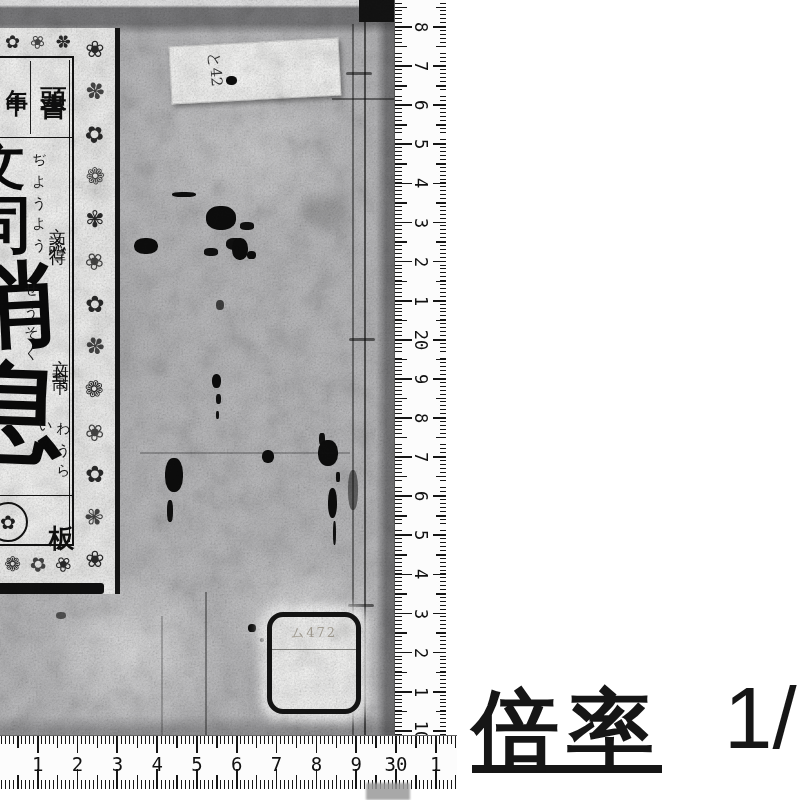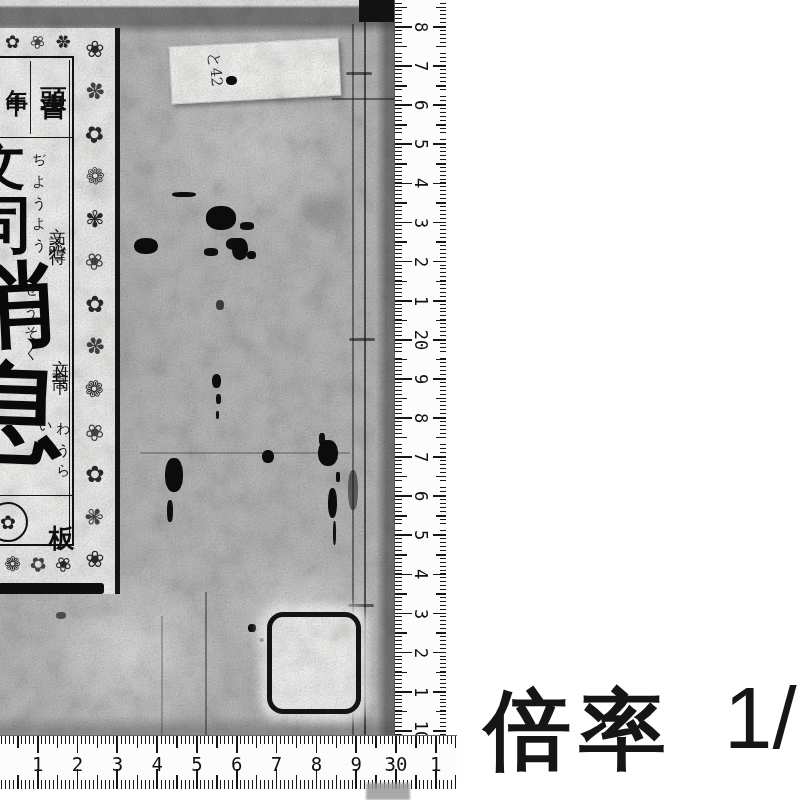--- a/index.html
+++ b/index.html
@@ -112,21 +112,21 @@
           background-position:left top,left top,left top,left bottom,left bottom,left bottom;
           background-repeat:no-repeat;}
   .hlabel{position:absolute;top:17px;transform:translateX(-50%);
           font-family:"DejaVu Sans Mono",monospace;font-size:19px;color:#111;}
   .gray-blob{position:absolute;left:366px;top:783px;width:44px;height:17px;background:#9a9a9a;
              filter:blur(1px);opacity:.85;}
 
   
   .caption{position:absolute;left:468px;top:672px;width:360px;height:120px;color:#161616;
            font-size:87px;font-weight:600;}
-  .caption .prefix{position:absolute;left:16px;top:0;letter-spacing:8px;}
+  .caption .prefix{position:absolute;left:4px;top:0;letter-spacing:8px;text-decoration:underline;}
   .caption .ratio{position:absolute;left:256px;top:-4px;font-weight:500;}
 </style>
 </head>
 <body>
 
 <div class="stage">
 
   <div class="book">
     <div class="cover-shading"></div>
 
@@ -211,20 +211,21 @@
     <div class="crease-h" style="left:332px;top:98px;width:62px;background:rgba(20,20,20,.5);"></div>
 
     <div class="spine-line" style="left:352px;top:24px;width:1.5px;height:712px;opacity:.75;"></div>
     <div class="spine-line" style="left:364px;top:0;width:2px;height:737px;"></div>
     <div class="stitch" style="left:346px;top:72px;"></div>
     <div class="stitch" style="left:349px;top:338px;"></div>
     <div class="stitch" style="left:348px;top:604px;"></div>
     <div class="top-gap"></div>
 
     <div class="call-label">
+      <div class="call-row" style="height:32px;">ム472</div>
       <div class="call-row" style="height:28px;"></div>
     </div>
 
     <svg class="noise" width="396" height="737">
       <filter id="nA">
           <feTurbulence type="fractalNoise" baseFrequency="0.55" numOctaves="2" seed="7"></feTurbulence>
         <feColorMatrix type="saturate" values="0"></feColorMatrix>
         </filter>
       <filter id="nB">
           <feTurbulence type="fractalNoise" baseFrequency="0.045" numOctaves="4" seed="11"></feTurbulence>

